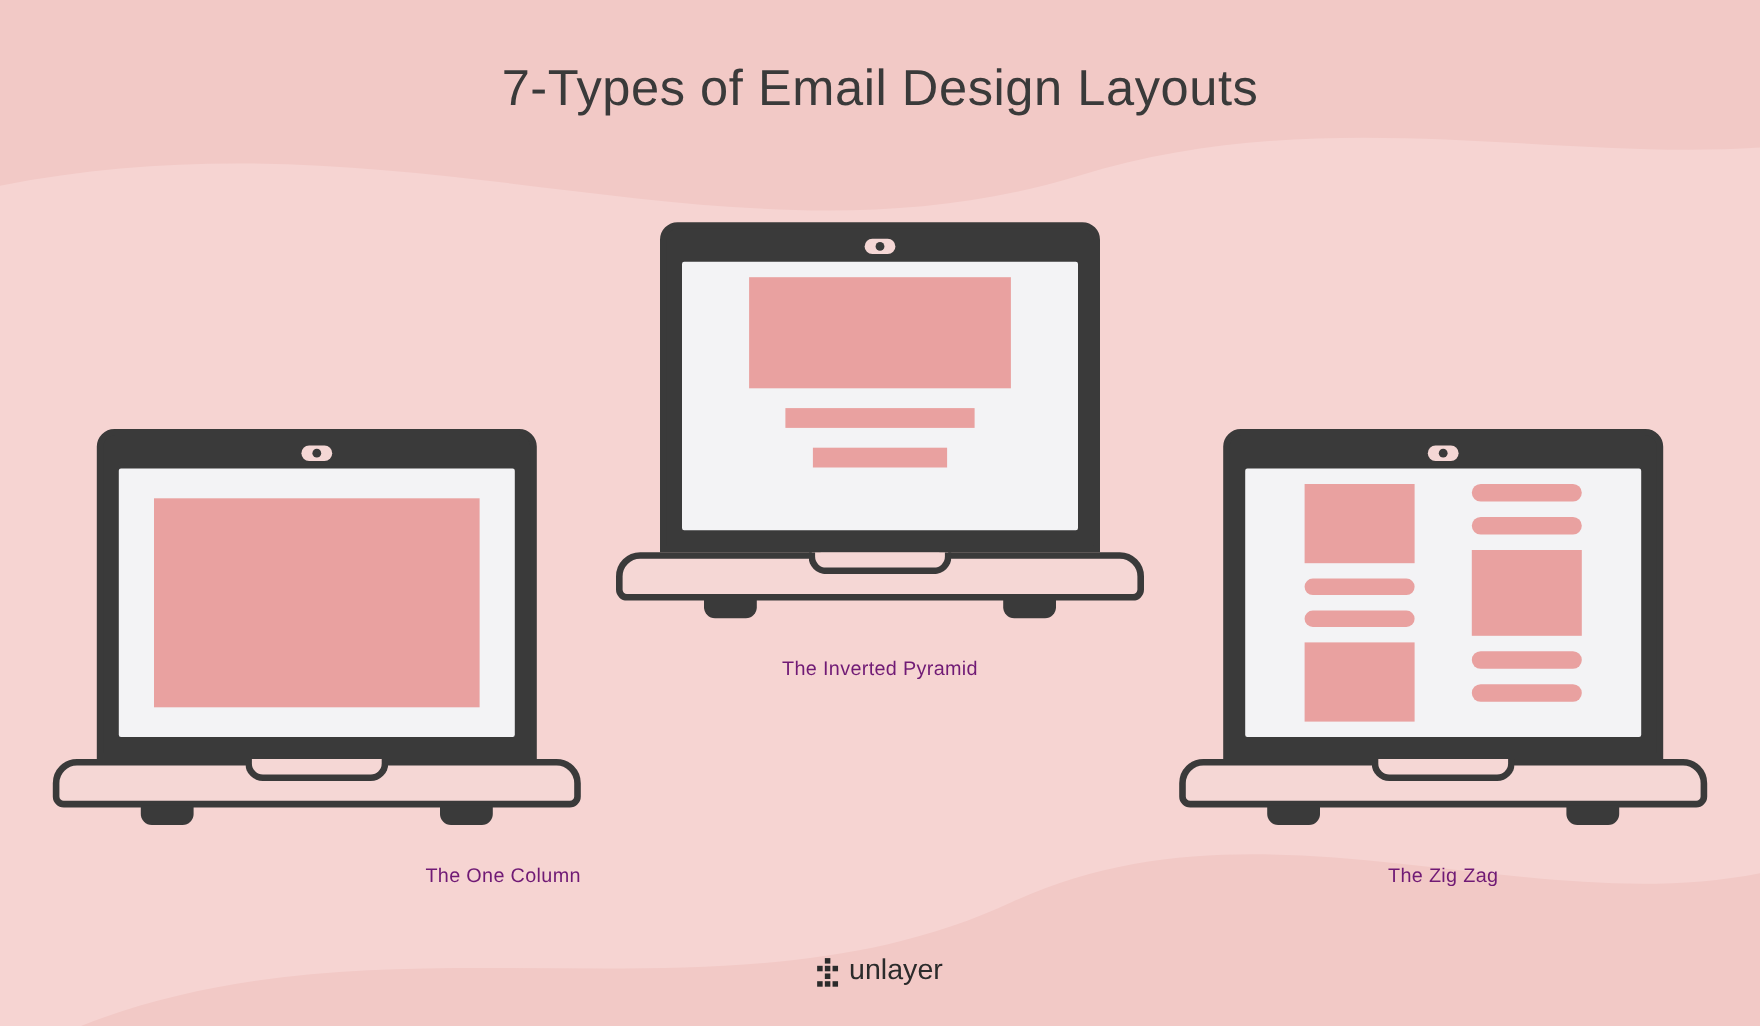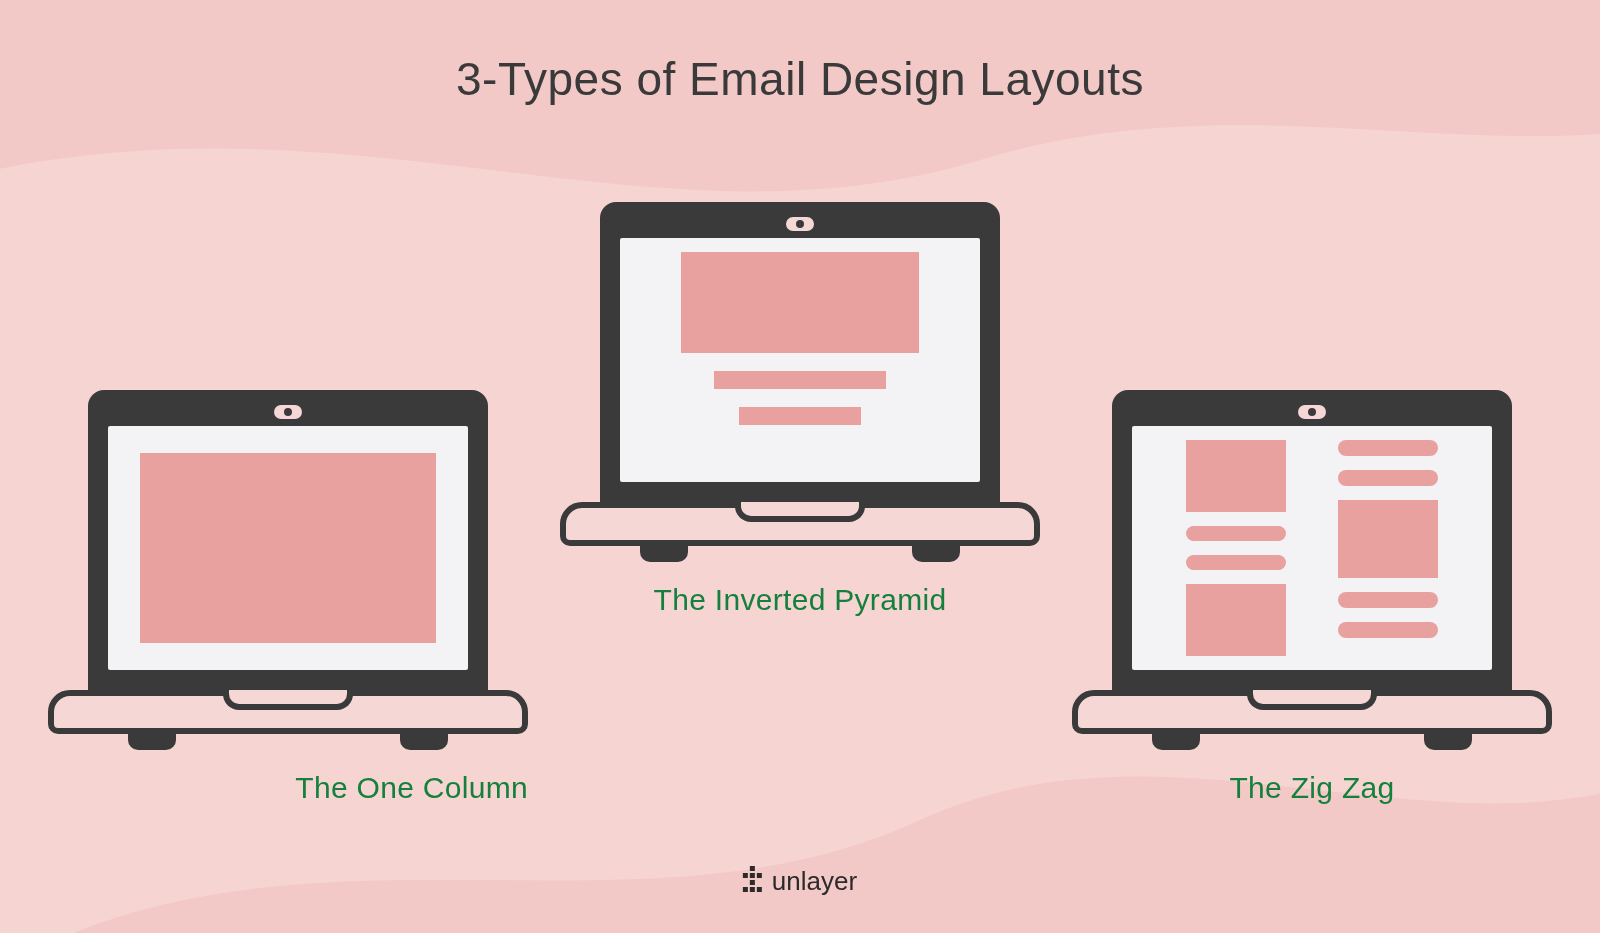--- a/index.html
+++ b/index.html
@@ -117,24 +117,24 @@
     bottom: 20px;
     width: 48px;
     height: 18px;
     background: #3a3a3a;
     border-radius: 0 0 10px 10px;
   }
   .foot.left  { left: 80px; }
   .foot.right { right: 80px; }
 
   .caption {
-    margin-top: 1px;
-    font-size: 30px;
+    margin-top: 16px;
+    font-size: 18px;
     font-weight: 400;
-    color: #15803d;
+    color: #701a75;
     letter-spacing: 0.3px;
   }
 
   
   .oc-block {
     width: 82%;
     height: 78%;
     background: #e9a1a0;
   }
   .pyr-wrap {
@@ -166,21 +166,21 @@
   }
   .zz-sq  { width: 100px; height: 78px; background:#e9a1a0; }
   .zz-bar { width: 100px; height: 16px; background:#e9a1a0; border-radius: 8px; }
 
   .brand {
     position: absolute;
     bottom: 36px;
     left: 50%;
     transform: translateX(-50%);
     display: flex;
-    align-items: flex-start;
+    align-items: flex-end;
     gap: 10px;
     color: #2b2b2b;
     font-size: 26px;
     font-weight: 400;
   }
   .brand-logo {
     display: grid;
     grid-template-columns: repeat(3, 5px);
     grid-template-rows: repeat(4, 5px);
     gap: 2px;
@@ -192,21 +192,21 @@
 <body>
 
 <svg class="bg-swirl" viewBox="0 0 1600 933" preserveAspectRatio="none">
   <rect width="1600" height="933" fill="#f6d4d2"></rect>
   <path d="M -50 180 C 350 80, 650 260, 980 160 C 1240 80, 1480 170, 1700 120 L 1700 -50 L -50 -50 Z" fill="#f2c9c6"></path>
   <path d="M -50 1000 C 260 780, 620 960, 920 820 C 1180 700, 1460 880, 1700 760 L 1700 1000 Z" fill="#f2c9c6"></path>
 </svg>
 
 <div class="content">
 
-  <div class="title">3-Types of Email Design Layouts</div>
+  <div class="title">7-Types of Email Design Layouts</div>
 
   <div class="laptop-group one-col">
     <div class="laptop">
       <div class="screen-outer">
         <div class="camera"></div>
         <div class="screen-inner">
           <div class="oc-block"></div>
         </div>
       </div>
       <div class="base">

